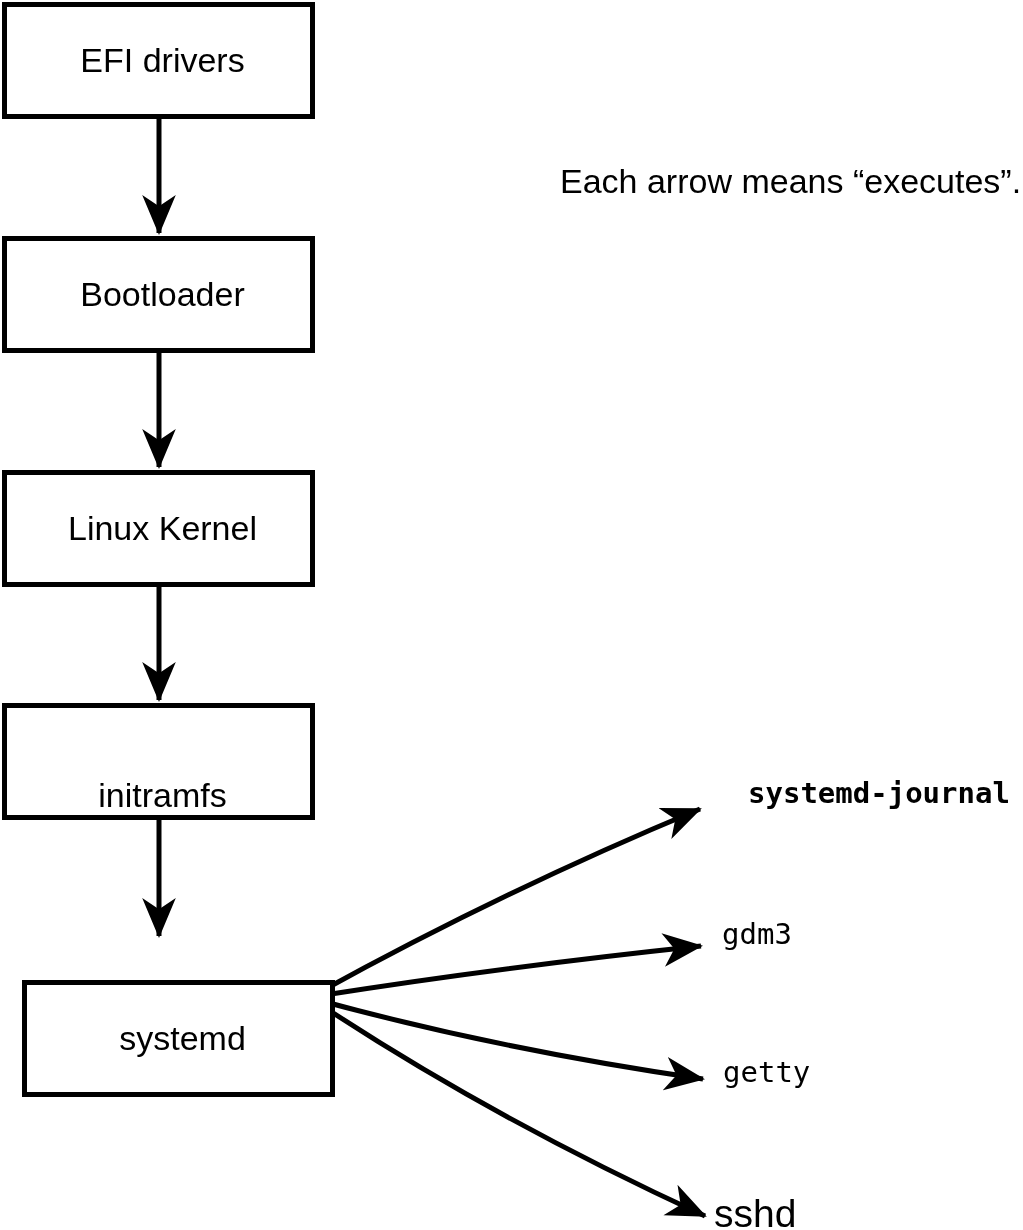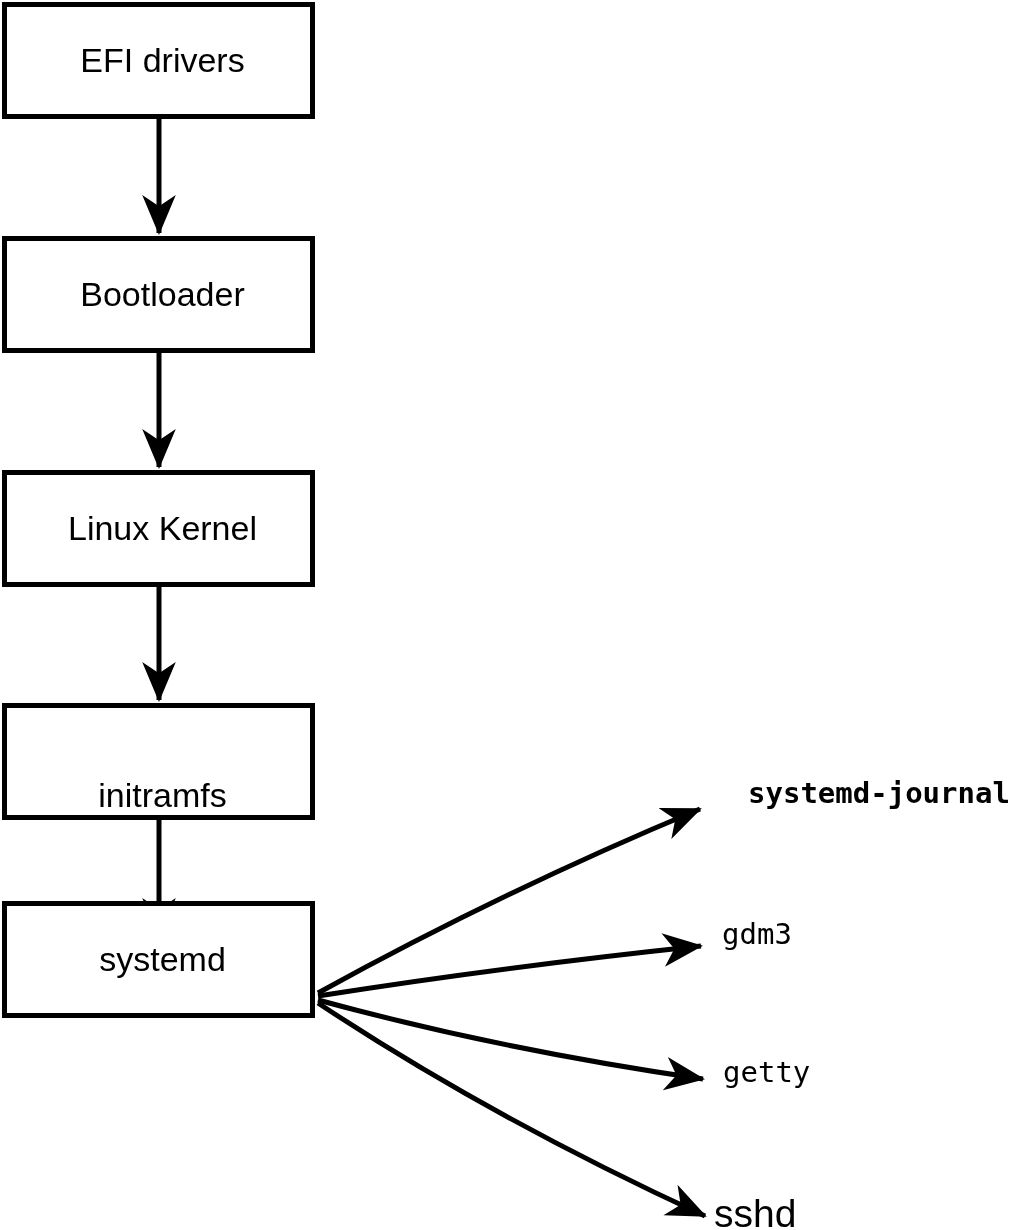--- a/index.html
+++ b/index.html
@@ -35,21 +35,21 @@
     justify-content: center;
     font-size: 34px;
     color: #000000;
     white-space: nowrap;
     padding-left: 8px;
   }
   .b1 { top: 2px; }
   .b2 { top: 236px; }
   .b3 { top: 470px; }
   .b4 { top: 703px; align-items: flex-end; }
-  .b5 { top: 901px; }
+  .b5 { top: 980px; margin-left: 20px; }
   .note {
     position: absolute;
     left: 560px;
     top: 164px;
     font-size: 34px;
     line-height: 1;
     color: #000000;
     white-space: nowrap;
   }
   .branch-label {
@@ -102,19 +102,20 @@
   <div class="node b3">
     <span>Linux Kernel</span>
   </div>
   <div class="node b4">
     <span>initramfs</span>
   </div>
   <div class="node b5">
     <span>systemd</span>
   </div>
 
+  <div class="note">Each arrow means “executes”.</div>
 
   <span class="branch-label bl1">systemd-journal</span>
   <span class="branch-label bl2">gdm3</span>
   <span class="branch-label bl3">getty</span>
   <span class="branch-label bl4">sshd</span>
 
 </div>
 
 </body></html>

